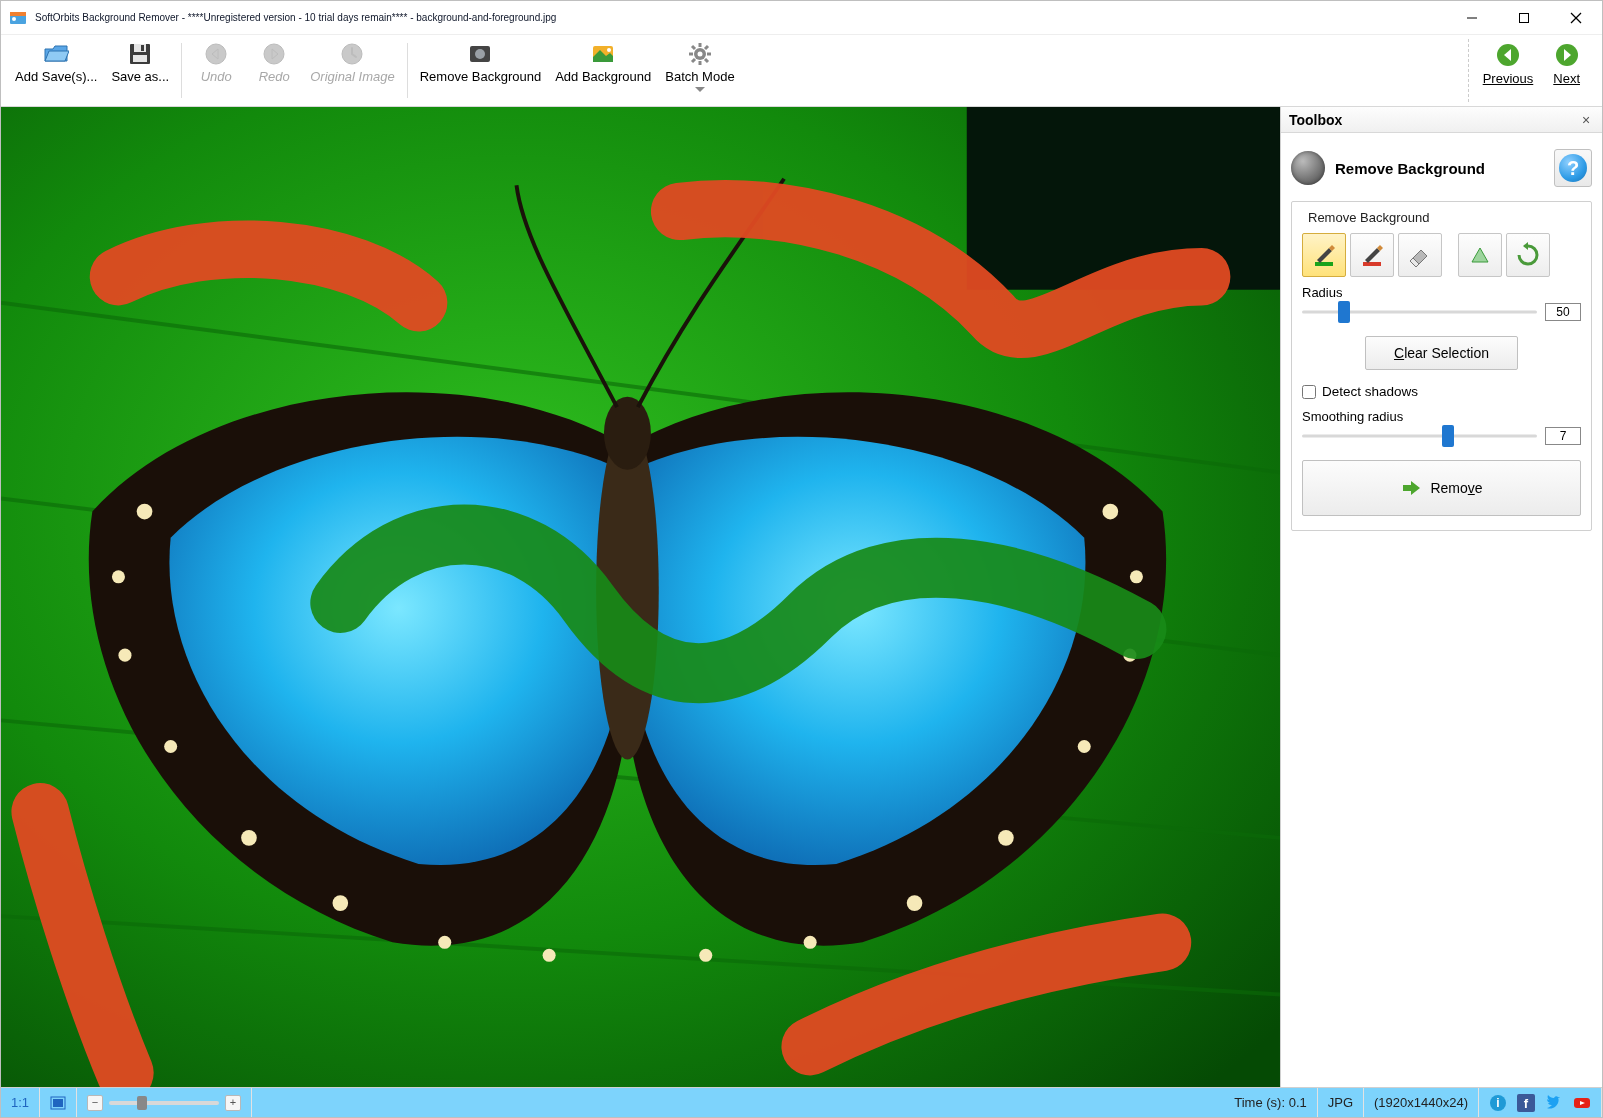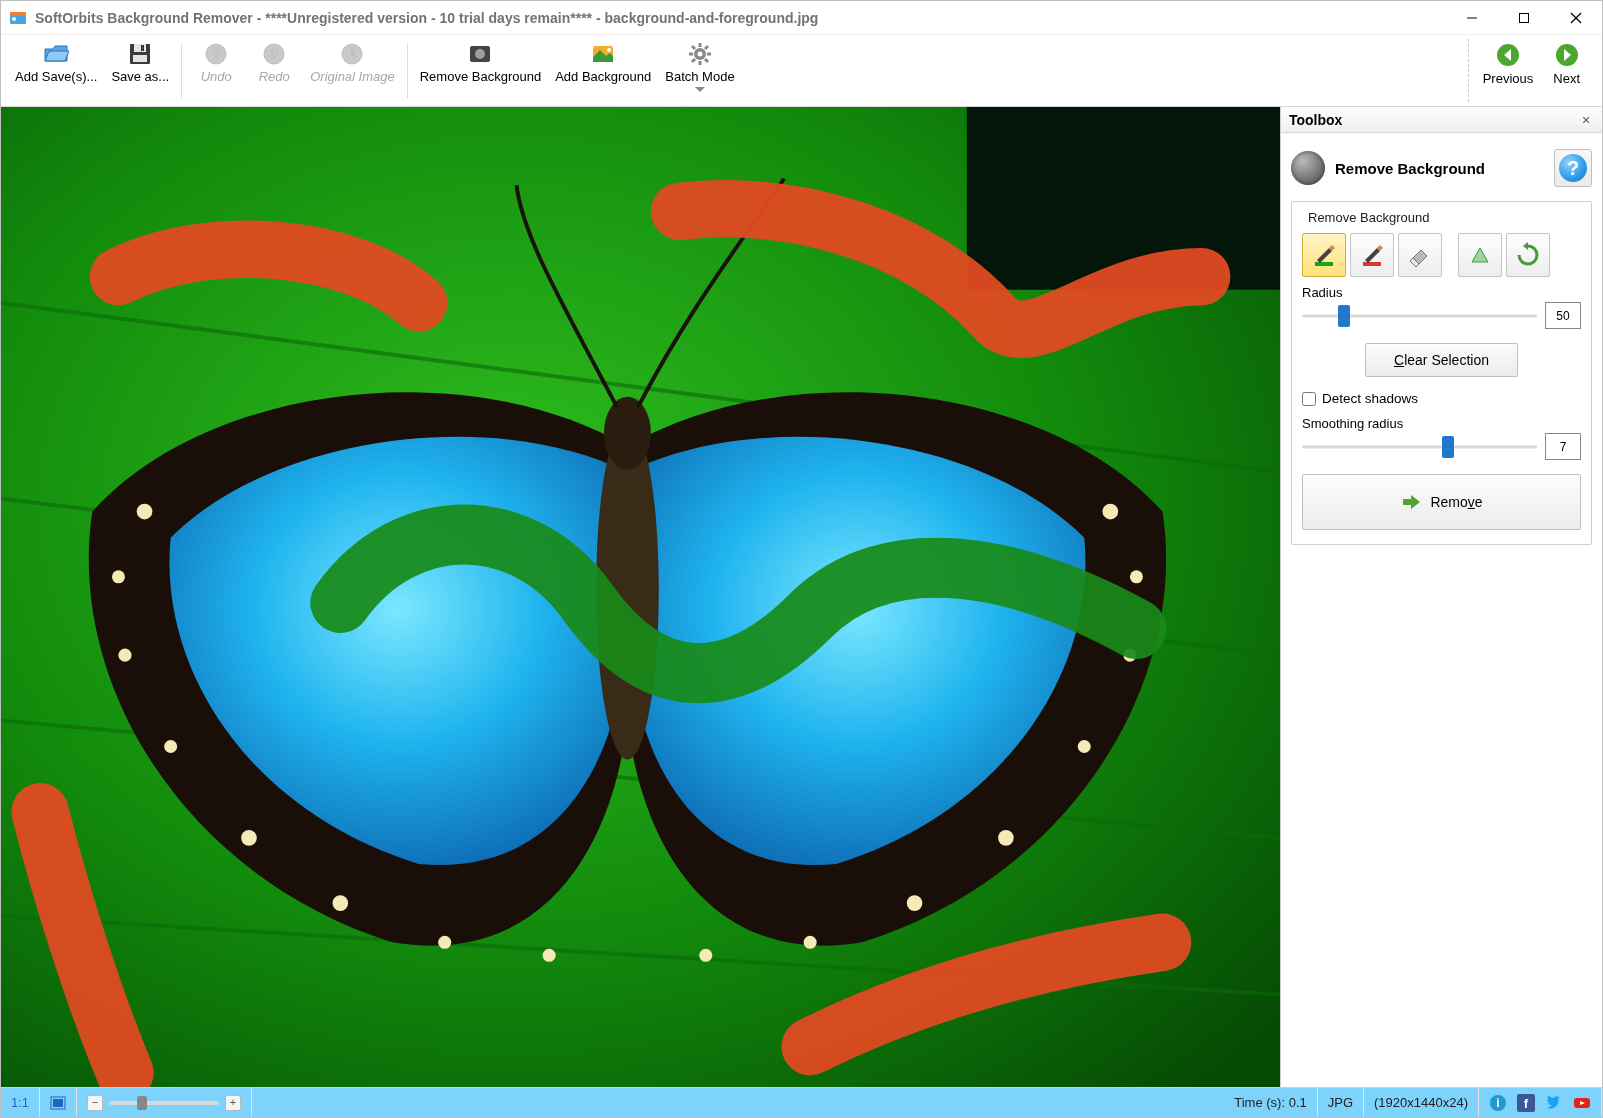--- a/index.html
+++ b/index.html
@@ -2,40 +2,40 @@
 <html><head>
 <meta charset="utf-8">
 <style>
 * { box-sizing: border-box; margin: 0; padding: 0; font-family: "Segoe UI", Tahoma, sans-serif; }
 html, body { width: 100%; height: 100%; background: #fff; overflow: hidden; }
 .window { width: 1603px; height: 1118px; display: flex; flex-direction: column; border: 1px solid #bfbfbf; background: #fff; }
 
 
 .titlebar { height: 34px; display: flex; align-items: center; padding: 0 0 0 8px; background: #fff; border-bottom: 1px solid #eee; }
 .titlebar .app-icon { width: 18px; height: 18px; margin-right: 8px; }
-.titlebar .title { flex: 1; font-size: 14px; color: #737373; font-weight: bold; }
+.titlebar .title { flex: 1; font-size: 10px; color: #0f172a; }
 .winctrls { display: flex; height: 100%; }
 .winctrl { width: 52px; display: flex; align-items: center; justify-content: center; cursor: pointer; }
 .winctrl svg { width: 12px; height: 12px; }
 
 
 .menubar { height: 28px; display: flex; align-items: center; padding: 0 8px; gap: 0; font-size: 14px; }
 .menuitem { padding: 4px 10px; cursor: pointer; border-radius: 2px; }
 .menuitem .ul { text-decoration: underline; }
 
 
 .toolbar { height: 72px; display: flex; align-items: stretch; padding: 4px 8px; gap: 2px; border-bottom: 1px solid #d8d8d8; }
 .tool { display: flex; flex-direction: column; align-items: center; justify-content: flex-start; padding: 2px 6px; cursor: pointer; border-radius: 3px; min-width: 56px; font-size: 13px; line-height: 1.2; text-align: center; }
 .tool .ticon { width: 26px; height: 26px; margin-bottom: 2px; display: flex; align-items: center; justify-content: center; }
 .tool.disabled { color: #a8a8a8; cursor: default; font-style: italic; }
 .tool.disabled .ticon svg * { stroke: #bcbcbc; fill: #c9c9c9; }
 .toolbar-sep { width: 1px; background: #ddd; margin: 4px 4px; }
 .toolbar-spacer { flex: 1; }
 .navgroup { display: flex; align-items: flex-start; gap: 20px; padding: 4px 14px; border-left: 1px dashed #ccc; }
-.navbtn { display: flex; flex-direction: column; align-items: center; gap: 4px; cursor: pointer; font-size: 13px; }
+.navbtn { display: flex; flex-direction: column; align-items: center; gap: 4px; cursor: pointer; font-size: 13px; text-decoration: underline; }
 .navbtn .navicon { width: 24px; height: 24px; }
 
 
 .workspace { flex: 1; display: flex; overflow: hidden; }
 .canvas-wrap { flex: 1; background: #fff; position: relative; overflow: hidden; }
 .canvas { position: absolute; inset: 0; }
 
 
 .toolbox { width: 322px; border-left: 1px solid #d0d0d0; background: #fff; display: flex; flex-direction: column; }
 .toolbox-hdr { height: 26px; display: flex; align-items: center; padding: 0 6px 0 8px; background: linear-gradient(#fdfdfd,#f0f0f0); border-bottom: 1px solid #d8d8d8; font-size: 14px; font-weight: 600; }
@@ -51,21 +51,21 @@
 .iconrow { display: flex; gap: 4px; margin-bottom: 8px; }
 .iconbtn { width: 44px; height: 44px; border: 1px solid #c6c6c6; background: linear-gradient(#fdfdfd,#ededed); border-radius: 2px; display: flex; align-items: center; justify-content: center; cursor: pointer; }
 .iconbtn.sel { background: linear-gradient(#fff3c7,#ffe27a); border-color: #d5ad3d; }
 .iconbtn svg { width: 26px; height: 26px; }
 .iconrow-gap { width: 8px; }
 .lbl { font-size: 13px; margin: 6px 0 2px; }
 .sliderrow { display: flex; align-items: center; gap: 8px; }
 .slider { flex: 1; position: relative; height: 20px; }
 .slider .track { position: absolute; left: 0; right: 0; top: 50%; height: 3px; background: #d8d8d8; transform: translateY(-50%); border-radius: 2px; }
 .slider .thumb { position: absolute; top: 50%; width: 12px; height: 22px; background: #1f77d0; transform: translate(-50%, -50%); border-radius: 2px; cursor: pointer; }
-.numbox { width: 36px; height: 27px; border: 1px solid #888; font-size: 12px; text-align: center; }
+.numbox { width: 36px; height: 18px; border: 1px solid #888; font-size: 12px; text-align: center; }
 .btn { display: inline-flex; align-items: center; justify-content: center; gap: 8px; border: 1px solid #c0c0c0; background: linear-gradient(#fcfcfc,#ececec); border-radius: 2px; cursor: pointer; padding: 8px 28px; font-size: 14px; }
 .btn-row { margin-top: 14px; display: flex; justify-content: center; }
 .chkrow { display: flex; align-items: center; gap: 6px; margin-top: 14px; font-size: 13.5px; }
 .chkrow input { width: 14px; height: 14px; }
 .bigremove { width: 100%; height: 56px; margin-top: 14px; }
 .bigremove .arrow { width: 22px; height: 22px; }
 
 
 .statusbar { height: 30px; border-top: 1px solid #d0d0d0; display: flex; align-items: center; font-size: 13px; color: #1f65c0; background: #7dd3fc; }
 .statusbar .cell { padding: 0 10px; border-right: 1px solid #e2e2e2; height: 100%; display: flex; align-items: center; gap: 6px; }

